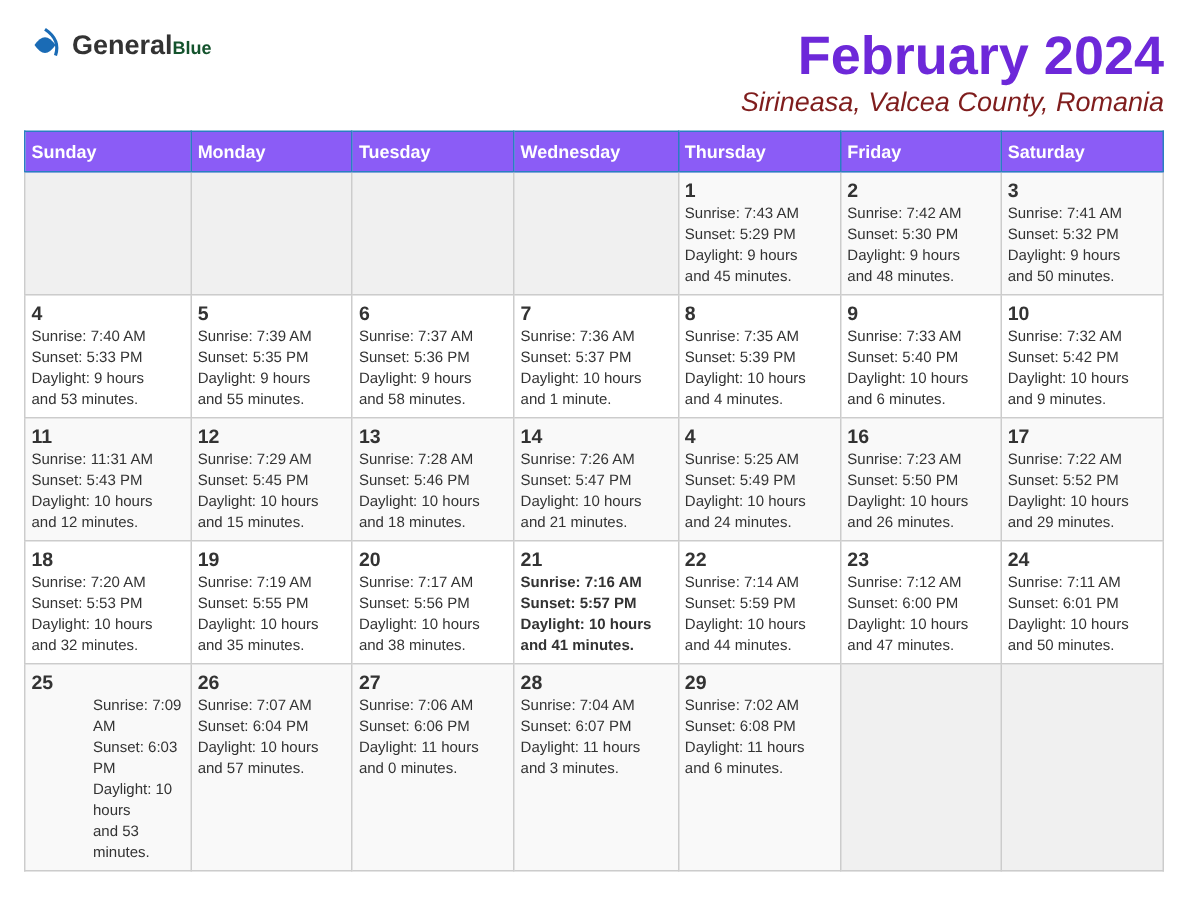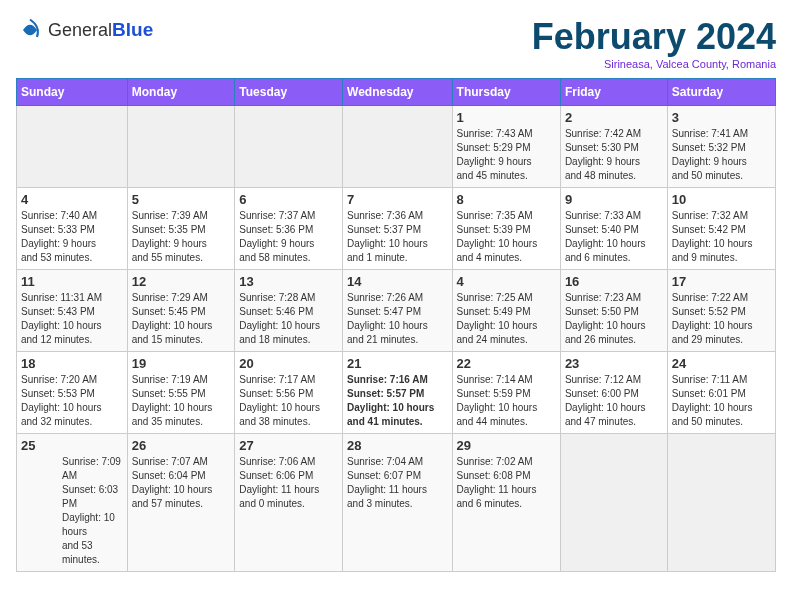--- a/index.html
+++ b/index.html
@@ -24,25 +24,26 @@
     .logo-icon {
       width: 28px;
       height: 28px;
     }
     .title-block {
       text-align: right;
     }
     .month-year {
       font-size: 36px;
       font-weight: bold;
-      color: #0c4a6e;
+      color: #6d28d9;
     }
     .location {
-      font-size: 11px;
-      color: #6d28d9;
+      font-size: 18px;
+      color: #7f1d1d;
+      font-style: italic;
     }
     .calendar {
       width: 100%;
       border-collapse: collapse;
     }
     .calendar thead tr th {
       background-color: #8b5cf6;
       color: #fff;
       font-size: 12px;
       font-weight: bold;
@@ -85,21 +86,21 @@
 <body>
 
 <div class="header">
   <div class="logo">
     <svg class="logo-icon" viewBox="0 0 40 40" xmlns="http://www.w3.org/2000/svg">
       <path d="M10 20 Q20 5 30 20 Q20 35 10 20Z" fill="#1a6bb5"></path>
       <path d="M20 5 Q35 15 30 30" fill="none" stroke="#1a6bb5" stroke-width="3"></path>
     </svg>
     <div>
       <div>
-        <span style="font-size:18px;font-weight:normal;color:#333;">General</span><span style="font-size:19px;font-weight:bold;color:#1d4ed8;">Blue</span>
+        <span style="font-size:18px;font-weight:bold;color:#333;">General</span><span style="font-size:12px;font-weight:bold;color:#14532d;">Blue</span>
       </div>
     </div>
   </div>
   <div class="title-block">
     <div class="month-year">February 2024</div>
     <div class="location">Sirineasa, Valcea County, Romania</div>
   </div>
 </div>
 
 <table class="calendar">
@@ -218,21 +219,21 @@
         </td>
         <td>
           <span class="day-num">14</span>
           <div class="day-info" style="white-space: pre-line;">Sunrise: 7:26 AM
 Sunset: 5:47 PM
 Daylight: 10 hours
 and 21 minutes.</div>
         </td>
         <td>
           <span class="day-num">4</span>
-          <div class="day-info" style="white-space: pre-line;">Sunrise: 7:25 AM
+          <div class="day-info" style="white-space: pre-line;">Sunrise: 5:25 AM
 Sunset: 5:49 PM
 Daylight: 10 hours
 and 24 minutes.</div>
         </td>
         <td>
           <span class="day-num">16</span>
           <div class="day-info" style="white-space: pre-line;">Sunrise: 7:23 AM
 Sunset: 5:50 PM
 Daylight: 10 hours
 and 26 minutes.</div>

